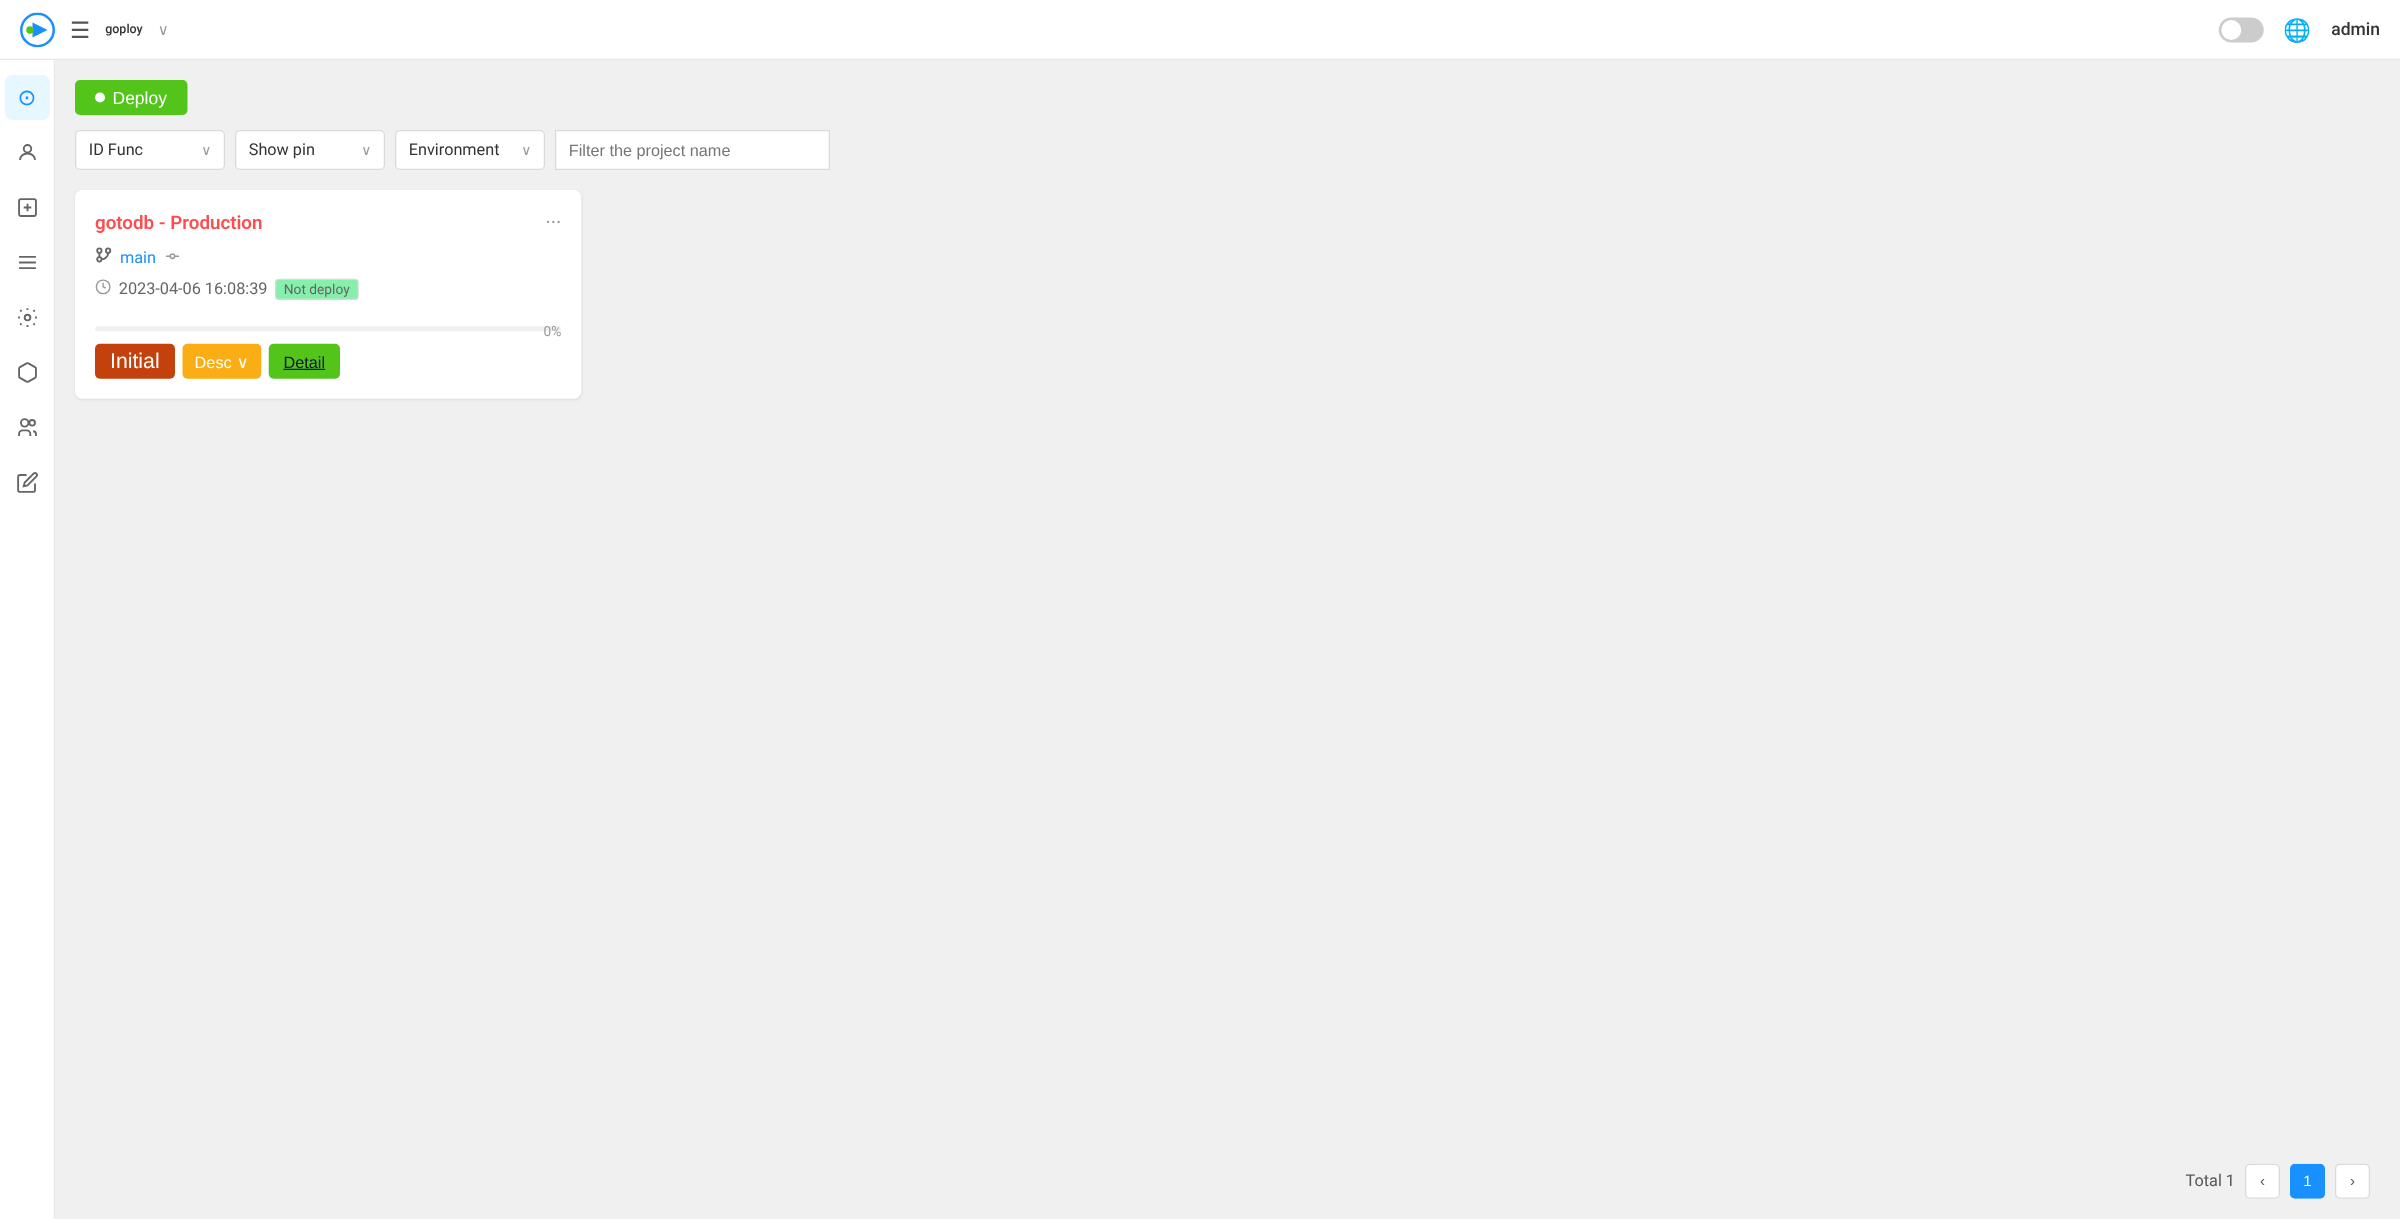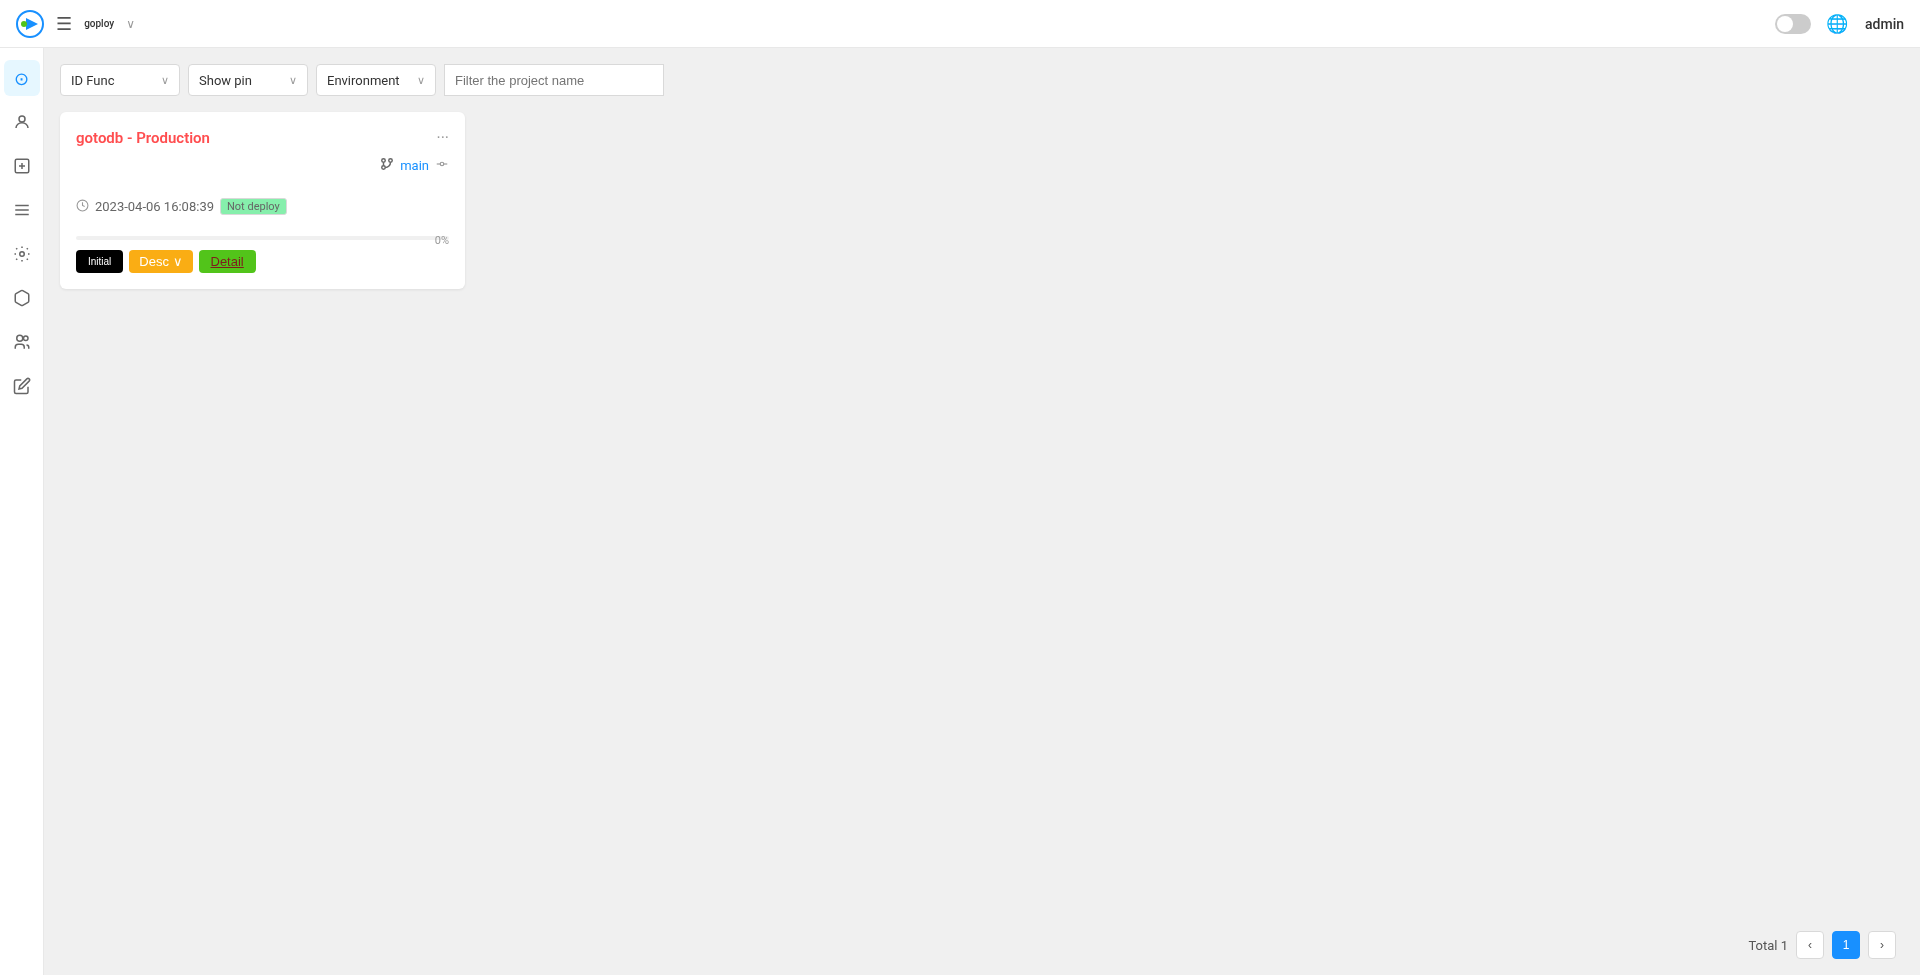--- a/index.html
+++ b/index.html
@@ -199,24 +199,23 @@
     }
     .more-icon {
       color: #999;
       cursor: pointer;
       font-size: 16px;
     }
     .branch-row {
       display: flex;
       align-items: center;
       gap: 6px;
-      margin-bottom: 24px;
+      margin-bottom: 8px;
       color: #555;
       font-size: 13px;
-      justify-content: flex-end;
     }
     .branch-icon { color: #666; font-size: 14px; }
     .branch-name { color: #1890ff; cursor: pointer; }
     .commit-icon { color: #999; font-size: 12px; }
 
     .time-row {
       display: flex;
       align-items: center;
       gap: 6px;
       margin-bottom: 21px;
@@ -255,43 +254,43 @@
       font-size: 11px;
       color: #999;
     }
 
     .card-actions {
       display: flex;
       gap: 6px;
       margin-top: 10px;
     }
     .btn-initial {
-      background: #000000;
+      background: #c2410c;
       color: #fff;
       border: none;
       padding: 4px 12px;
       border-radius: 4px;
       cursor: pointer;
-      font-size: 10px;
+      font-size: 17px;
     }
     .btn-func {
       background: #faad14;
       color: #fff;
       border: none;
       padding: 4px 10px;
       border-radius: 4px;
       cursor: pointer;
       font-size: 13px;
       display: inline-flex;
       align-items: center;
       gap: 4px;
     }
     .btn-detail {
       background: #52c41a;
-      color: #7f1d1d;
+      color: #0f172a;
       border: none;
       padding: 4px 12px;
       border-radius: 4px;
       cursor: pointer;
       font-size: 13px;
       text-decoration: underline;
     }
 
     
     .pagination {
@@ -389,20 +388,26 @@
   <div class="sidebar-item">
     <svg width="18" height="18" viewBox="0 0 24 24" fill="none" stroke="currentColor" stroke-width="2">
         <path d="M11 4H4a2 2 0 0 0-2 2v14a2 2 0 0 0 2 2h14a2 2 0 0 0 2-2v-7"></path>
         <path d="M18.5 2.5a2.121 2.121 0 0 1 3 3L12 15l-4 1 1-4 9.5-9.5z"></path>
       </svg>
   </div>
 </nav>
 
 <main class="main">
 
+  <div class="action-bar">
+    <button class="deploy-btn">
+      <span class="dot"></span>
+      <span>Deploy</span>
+    </button>
+  </div>
 
   <div class="filter-bar">
     <div class="filter-select">
       <span>ID Func</span>
       <span class="chevron">∨</span>
     </div>
     <div class="filter-select">
       <span>Show pin</span>
       <span class="chevron">∨</span>
     </div>

